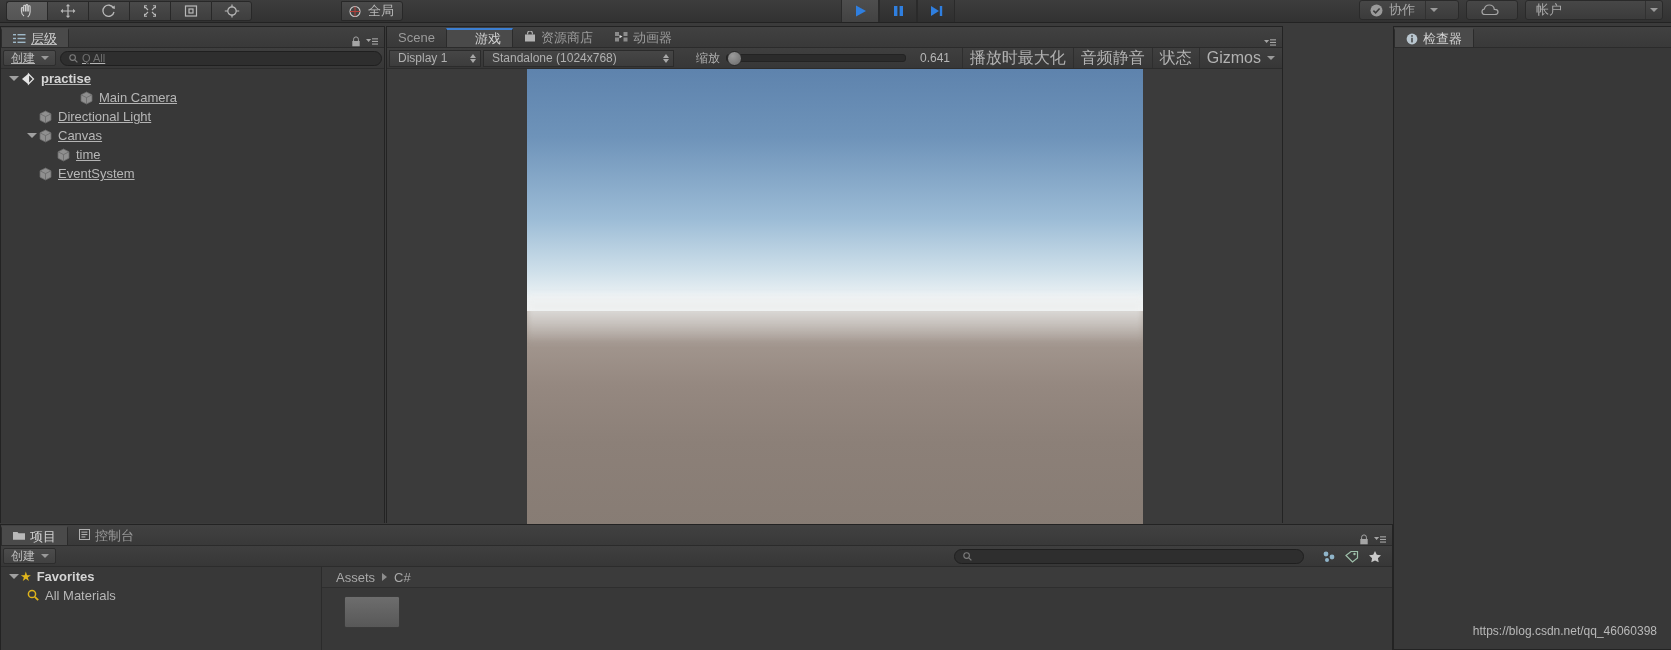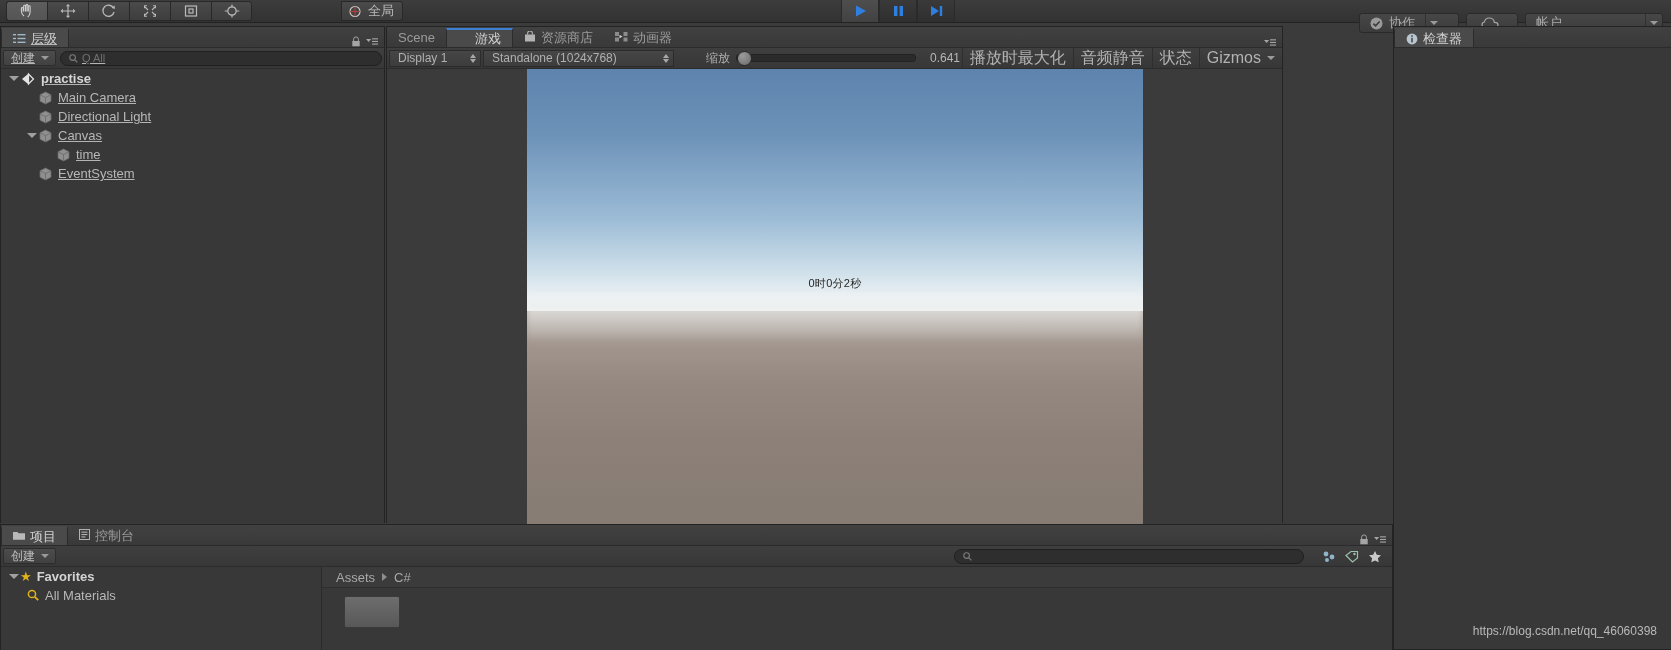--- a/index.html
+++ b/index.html
@@ -30,21 +30,21 @@
     color:#b9b9b9;font-size:13px;}
   .pbtn:first-child{border-radius:3px 0 0 3px;border-right:none;margin-top:33px;}
   .pbtn:last-child{border-radius:0 3px 3px 0;}
 
   .playgroup{position:absolute;left:841px;top:0px;display:flex;height:22px;}
   .playbtn{width:38px;height:22px;background:linear-gradient(#4e4e4e,#424242);
     border-left:1px solid #2a2a2a;border-right:1px solid #2a2a2a;
     display:flex;align-items:center;justify-content:center;box-sizing:border-box;}
   .playbtn.dark{background:linear-gradient(#3a3a3a,#2f2f2f);}
 
-  .rightgroup{position:absolute;right:8px;top:13px;display:flex;align-items:center;gap:7px;height:20px;}
+  .rightgroup{position:absolute;right:8px;top:0;display:flex;align-items:center;gap:7px;height:20px;}
   .rbtn{height:20px;background:linear-gradient(#474747,#3b3b3b);border:1px solid #2a2a2a;border-radius:3px;
     display:flex;align-items:center;box-sizing:border-box;color:#a9a9a9;font-size:13px;}
   .rbtn .lbl{padding:0 10px;}
   .rbtn .caret{width:16px;display:flex;align-items:center;justify-content:center;
     border-left:1px solid #313131;height:100%;}
   .cloudbtn{width:52px;justify-content:center;}
   .caretglyph{width:0;height:0;border-left:4px solid transparent;border-right:4px solid transparent;border-top:4px solid #9a9a9a;}
 
   
   .panel{position:absolute;background:#383838;border:1px solid #232323;box-sizing:border-box;}
@@ -79,21 +79,21 @@
   
   #gameview{left:386px;top:26px;width:897px;height:497px;background:#3b3b3b;}
   .gbar{height:20px;background:linear-gradient(#3f3f3f,#373737);display:flex;align-items:center;
     border-bottom:1px solid #2c2c2c;font-size:12px;color:#b0b0b0;}
   .gsel{height:17px;display:flex;align-items:center;padding:0 4px 0 8px;gap:6px;
     background:linear-gradient(#464646,#3c3c3c);border:1px solid #2b2b2b;box-sizing:border-box;margin-left:2px;}
   .updown{display:flex;flex-direction:column;gap:1px;align-items:center;}
   .updown i{width:0;height:0;border-left:3px solid transparent;border-right:3px solid transparent;display:block;}
   .updown i.u{border-bottom:4px solid #a8a8a8;}
   .updown i.d{border-top:4px solid #a8a8a8;}
-  .zoomwrap{display:flex;align-items:center;gap:6px;margin-left:32px;}
+  .zoomwrap{display:flex;align-items:center;gap:6px;margin-left:22px;}
   .slider{width:178px;height:6px;background:#2b2b2b;border:1px solid #232323;border-radius:3px;position:relative;}
   .knob{position:absolute;left:0;top:-4px;width:13px;height:13px;border-radius:50%;
     background:radial-gradient(circle at 35% 30%,#9b9b9b,#6a6a6a);border:1px solid #2a2a2a;}
   .gtoggles{margin-left:auto;display:flex;align-items:stretch;height:20px;}
   .gtog{padding:0 7px;display:flex;align-items:center;border-left:1px solid #2e2e2e;font-size:16px;color:#b2b2b2;}
   .gtog .caretglyph{margin-left:6px;}
   .gamecanvas{position:relative;height:calc(100% - 21px);background:#3b3b3b;overflow:hidden;}
   .render{position:absolute;left:140px;top:0;width:616px;height:460px;overflow:hidden;}
   .sky{position:absolute;left:0;top:0;width:100%;height:52.5%;
     background:linear-gradient(180deg,#5e83ad 0%,#6e93b9 28%,#9cbcd6 62%,#cfe0ea 84%,#eef3f5 95%,#f4f6f6 100%);}
@@ -281,21 +281,21 @@
         <div class="row root" style="padding-left: 6px;">
           <span class="arrow">
             <i class="tri"></i>
           </span>
           <span class="goicon"><svg width="16" height="14" viewBox="0 0 16 14">
               <path d="M2 7l6-5v10z" fill="#e4e4e4"></path>
               <path d="M8.5 2l5 5-5 5z" fill="#3b3b3b" stroke="#e4e4e4" stroke-width="1.2"></path>
             </svg></span>
           <span>practise</span>
         </div>
-        <div class="row" style="padding-left: 24px;">
+        <div class="row" style="padding-left: 24px; margin-left: 41px;">
           <span class="arrow empty">
             <i class="tri"></i>
           </span>
           <span class="cube"><svg width="15" height="14" viewBox="0 0 15 14">
               <path d="M7.5 1l5.5 2.8v6.4L7.5 13 2 10.2V3.8z" fill="#8f8f8f" stroke="#6a6a6a" stroke-width=".8"></path>
               <path d="M2 3.8l5.5 2.8 5.5-2.8M7.5 6.6V13" fill="none" stroke="#6a6a6a" stroke-width=".8"></path>
             </svg></span>
           <span>Main Camera</span>
         </div>
         <div class="row" style="padding-left: 24px;">
@@ -417,21 +417,20 @@
           </div>
         </div>
     </div>
 
     <div class="gamecanvas">
       <div class="render">
         <div class="sky"></div>
         <div class="horizonglow"></div>
         <div class="ground"></div>
         <div class="groundblur"></div>
-        <div class="gtext">0时0分2秒</div>
       </div>
     </div>
   </div>
 
   <div class="panel" id="inspector">
     <div class="tabstrip">
       <div class="tab active" style="border-top-color:#4a4a4a">
         <svg width="12" height="12" viewBox="0 0 12 12">
             <circle cx="6" cy="6" r="5.4" fill="#b9c6cf"></circle>
             <rect x="5.3" y="2.2" width="1.4" height="1.6" fill="#383838"></rect>

